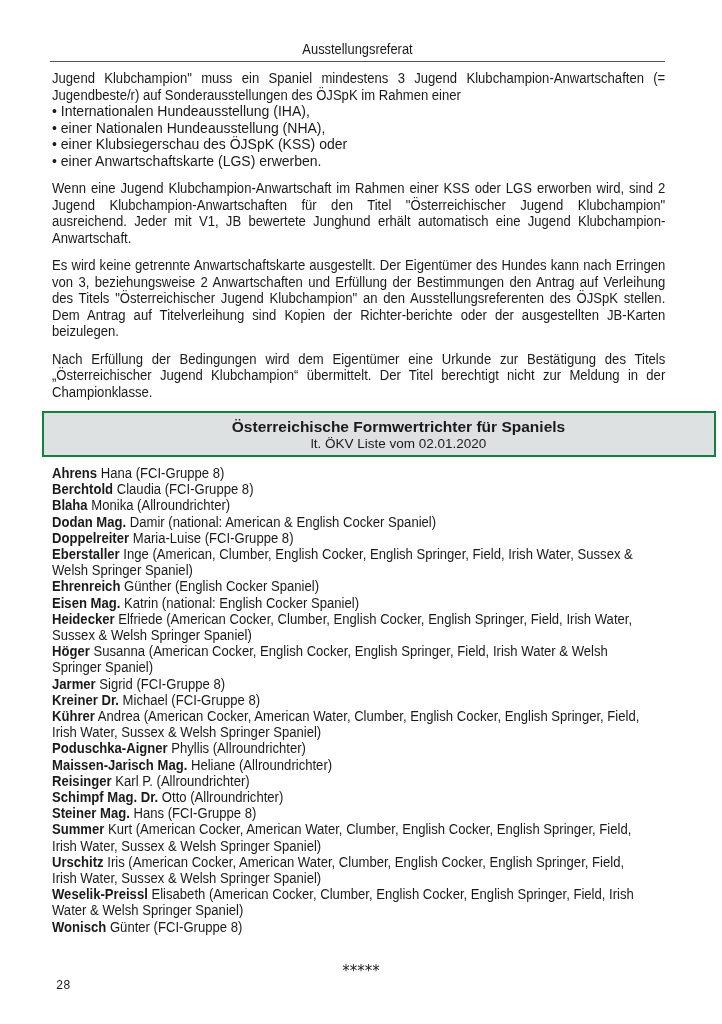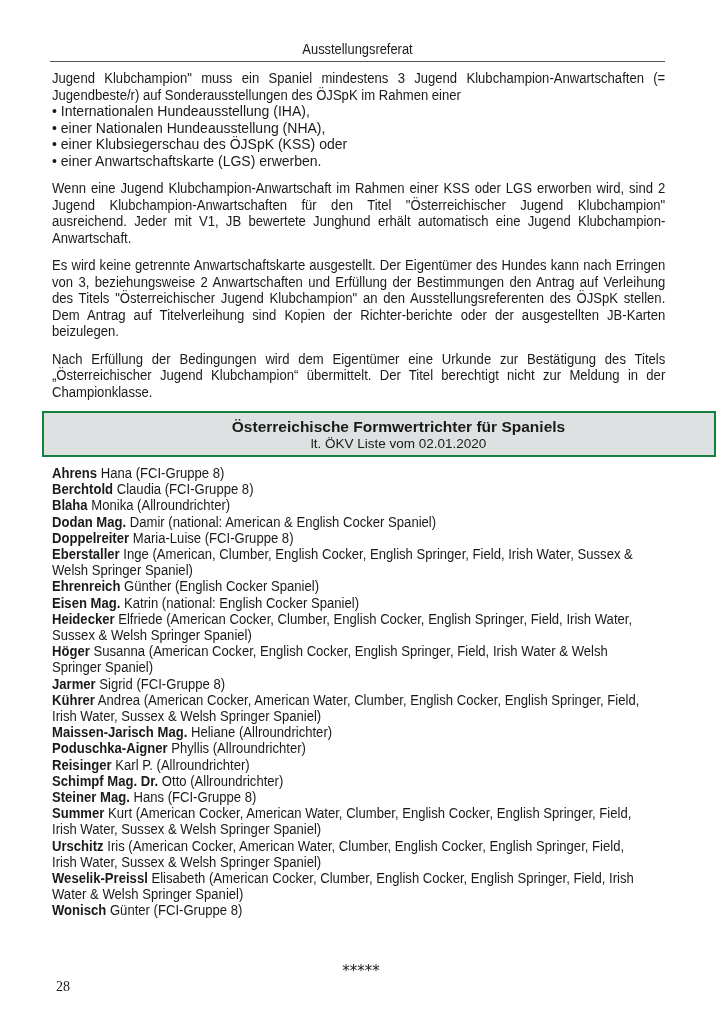--- a/index.html
+++ b/index.html
@@ -39,21 +39,21 @@
     font-size: 14px; line-height: 16.2px;
   }
   .judge { margin: 0; }
   .judge b { font-weight: bold; }
   .stars {
     position: absolute; left: 0; top: 962px; width: 722px; text-align: center;
     font-family: "DejaVu Sans", sans-serif; font-size: 15px; letter-spacing: 0px;
   }
   .page-num {
     position: absolute; left: 56px; top: 979px;
-    font-family: Liberation Serif, serif; font-size: 14px;
+    font-family: Liberation Mono, monospace; font-size: 12px;
   }
 </style>
 </head>
 <body>
 
 <div class="running-head">Ausstellungsreferat</div>
 <div class="head-rule"></div>
 
 <div class="body-text">
   <p class="para-nj">
@@ -80,23 +80,24 @@
     <div class="judge"><span class="cond" style="width: 107%;"><b>Berchtold</b><span> Claudia (FCI-Gruppe 8)</span></span></div>
     <div class="judge"><span class="cond" style="width: 107%;"><b>Blaha</b><span> Monika (Allroundrichter)</span></span></div>
     <div class="judge"><span class="cond" style="width: 107%;"><b>Dodan Mag.</b><span> Damir (national: American &amp; English Cocker Spaniel)</span></span></div>
     <div class="judge"><span class="cond" style="width: 107%;"><b>Doppelreiter</b><span> Maria-Luise (FCI-Gruppe 8)</span></span></div>
     <div class="judge"><span class="cond" style="width: 107%;"><b>Eberstaller</b><span> Inge (American, Clumber, English Cocker, English Springer, Field, Irish Water, Sussex &amp; Welsh Springer Spaniel)</span></span></div>
     <div class="judge"><span class="cond" style="width: 107%;"><b>Ehrenreich</b><span> Günther (English Cocker Spaniel)</span></span></div>
     <div class="judge"><span class="cond" style="width: 107%;"><b>Eisen Mag.</b><span> Katrin (national: English Cocker Spaniel)</span></span></div>
     <div class="judge"><span class="cond" style="width: 107%;"><b>Heidecker</b><span> Elfriede (American Cocker, Clumber, English Cocker, English Springer, Field, Irish Water, Sussex &amp; Welsh Springer Spaniel)</span></span></div>
     <div class="judge"><span class="cond" style="width: 107%;"><b>Höger</b><span> Susanna (American Cocker, English Cocker, English Springer, Field, Irish Water &amp; Welsh Springer Spaniel)</span></span></div>
     <div class="judge"><span class="cond" style="width: 107%;"><b>Jarmer</b><span> Sigrid (FCI-Gruppe 8)</span></span></div>
+    <div class="judge"><span class="cond" style="width: 107%;"><b>Kreiner Dr.</b><span> Michael (FCI-Gruppe 8)</span></span></div>
     <div class="judge"><span class="cond" style="width: 107%;"><b>Kührer</b><span> Andrea (American Cocker, American Water, Clumber, English Cocker, English Springer, Field, Irish Water, Sussex &amp; Welsh Springer Spaniel)</span></span></div>
+    <div class="judge"><span class="cond" style="width: 107%;"><b>Poduschka-Aigner</b><span> Phyllis (Allroundrichter)</span></span></div>
     <div class="judge"><span class="cond" style="width: 107%;"><b>Maissen-Jarisch Mag.</b><span> Heliane (Allroundrichter)</span></span></div>
-    <div class="judge"><span class="cond" style="width: 107%;"><b>Poduschka-Aigner</b><span> Phyllis (Allroundrichter)</span></span></div>
     <div class="judge"><span class="cond" style="width: 107%;"><b>Reisinger</b><span> Karl P. (Allroundrichter)</span></span></div>
     <div class="judge"><span class="cond" style="width: 107%;"><b>Schimpf Mag. Dr.</b><span> Otto (Allroundrichter)</span></span></div>
     <div class="judge"><span class="cond" style="width: 107%;"><b>Steiner Mag.</b><span> Hans (FCI-Gruppe 8)</span></span></div>
     <div class="judge"><span class="cond" style="width: 107%;"><b>Summer</b><span> Kurt (American Cocker, American Water, Clumber, English Cocker, English Springer, Field, Irish Water, Sussex &amp; Welsh Springer Spaniel)</span></span></div>
     <div class="judge"><span class="cond" style="width: 107%;"><b>Urschitz</b><span> Iris (American Cocker, American Water, Clumber, English Cocker, English Springer, Field, Irish Water, Sussex &amp; Welsh Springer Spaniel)</span></span></div>
     <div class="judge"><span class="cond" style="width: 107%;"><b>Weselik-Preissl</b><span> Elisabeth (American Cocker, Clumber, English Cocker, English Springer, Field, Irish Water &amp; Welsh Springer Spaniel)</span></span></div>
     <div class="judge"><span class="cond" style="width: 107%;"><b>Wonisch</b><span> Günter (FCI-Gruppe 8)</span></span></div>
   </div>
 
 <div class="stars">*****</div>

